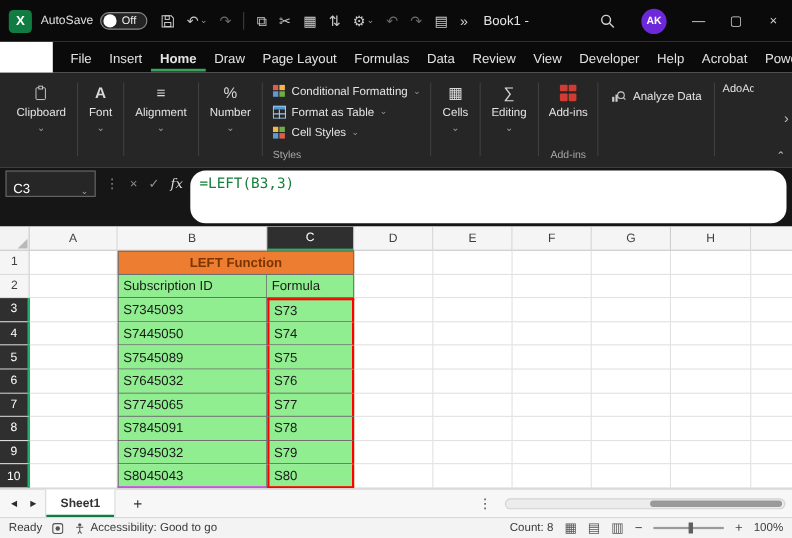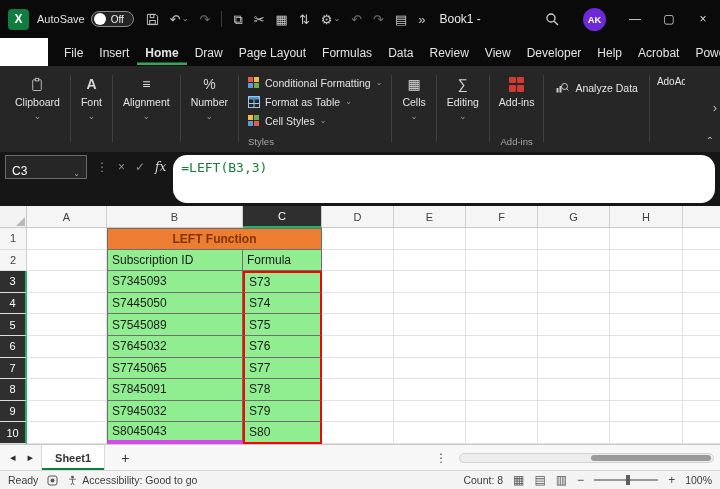--- a/index.html
+++ b/index.html
@@ -84,21 +84,21 @@
   .g { background:#90EE90; }
   .t { border-right:1px solid #6f6f6f; border-bottom:1px solid #6f6f6f; }
   .tl { border-left:1px solid #6f6f6f; }
   .tt { border-top:1px solid #6f6f6f; }
   .title-cell { background:#ED7D31; justify-content:center; font-weight:bold; color:#7e3400; }
   .hdr { font-weight:normal; }
   .rl { border-left:2px solid #FF0000; }
   .rr { border-right:2px solid #FF0000; }
   .rt { border-top:2px solid #FF0000; }
   .rb { border-bottom:2px solid #FF0000; }
-  .gb { border-bottom:4px solid #d946ef; }
+  .gb { border-bottom:2px solid #d946ef; }
 
   
   .sheetbar { height:26px; background:#f7f7f7; border-top:1px solid #c8c8c8; display:flex; align-items:center; padding:0 6px; gap:4px; font-size:11px; color:#333; flex:0 0 auto; }
   .sb-nav { padding:0 4px; font-size:11px; cursor:pointer; color:#2b2b2b; }
   .sheet-tab { height:100%; display:flex; align-items:center; padding:0 13px; background:#fff; border-left:1px solid #d8d8d8; border-right:1px solid #d8d8d8; box-shadow: inset 0 -2px 0 #107C41; font-weight:bold; font-size:11px; cursor:pointer; }
   .add-sheet { margin-left:8px; font-size:14px; color:#333; cursor:pointer; padding:0 4px; }
   .sb-spacer { flex:1; }
   .sb-dots { color:#444; font-size:12px; padding:0 8px; cursor:pointer; }
   .hscroll { width:255px; height:10px; background:#ececec; border:1px solid #d2d2d2; border-radius:5px; position:relative; cursor:pointer; }
   .hscroll .thumb { position:absolute; right:2px; top:1px; width:120px; height:6px; background:#9a9a9a; border-radius:3px; }

